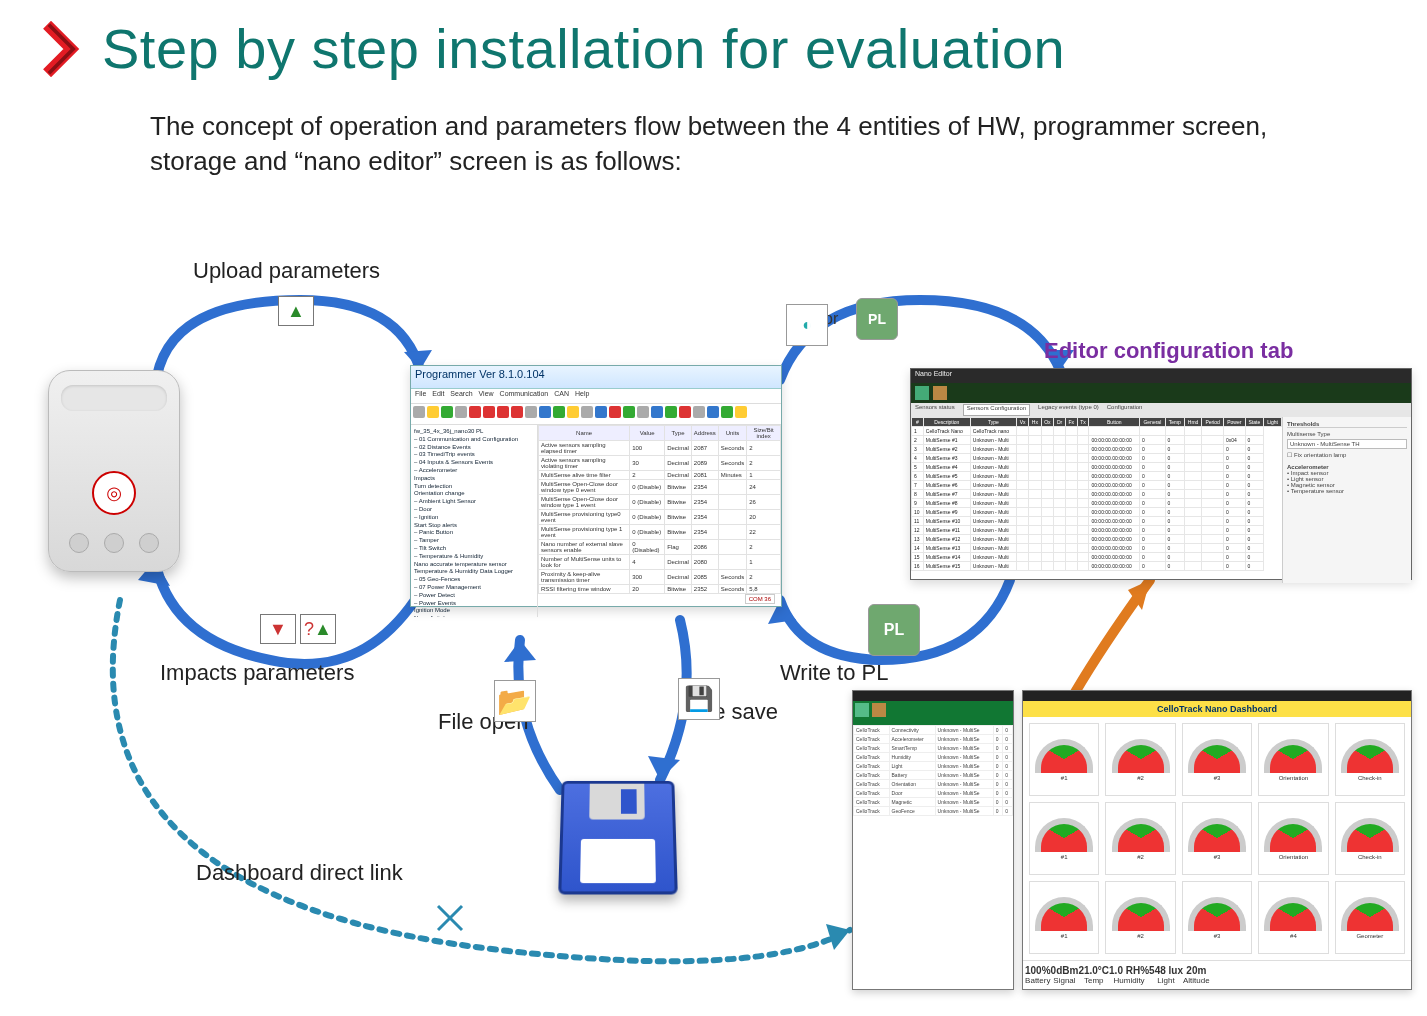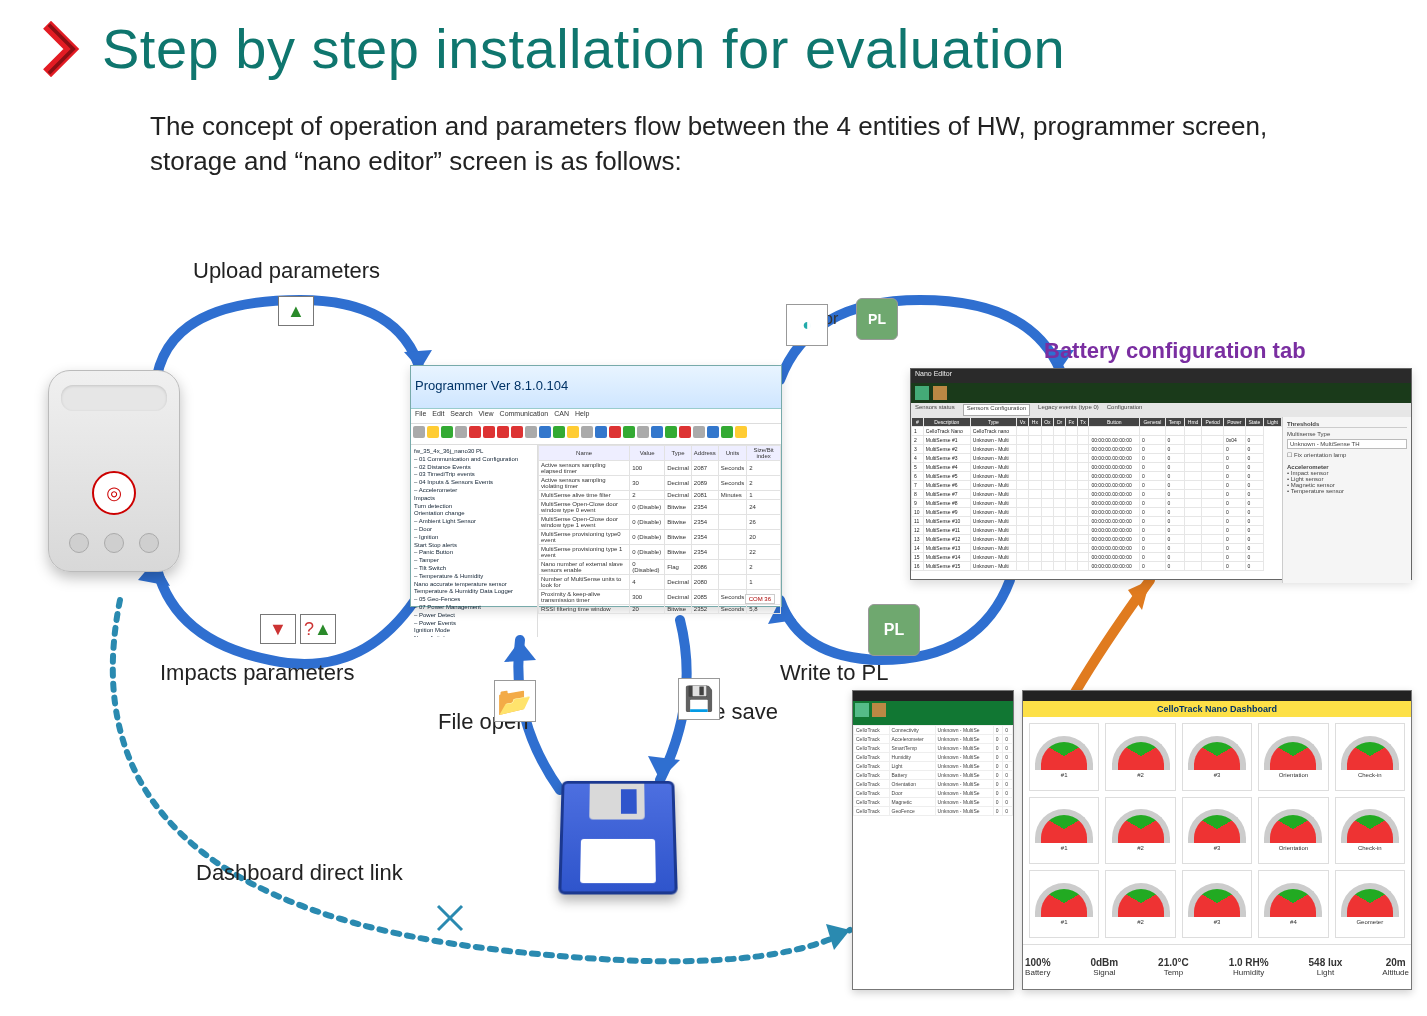--- a/index.html
+++ b/index.html
@@ -15,21 +15,21 @@
   .purple{color:#7a2ea1;font-weight:700}
   .device{position:absolute;width:130px;height:200px;background:linear-gradient(180deg,#f0f0f0,#d8d8d8);border-radius:22px;box-shadow:0 6px 14px rgba(0,0,0,.25);border:1px solid #bbb}
   .device::after{content:"";position:absolute;left:12px;right:12px;top:14px;height:26px;border-radius:12px;background:#e6e6e6;box-shadow:inset 0 1px 3px rgba(0,0,0,.15)}
   .device .logo{position:absolute;left:50%;top:100px;transform:translateX(-50%);width:40px;height:40px;border-radius:50%;background:#fff;border:2px solid #c00;display:flex;align-items:center;justify-content:center;font-size:18px;color:#c00}
   .device .btns{position:absolute;bottom:18px;left:20px;right:20px;display:flex;justify-content:space-between}
   .device .btns span{width:18px;height:18px;border-radius:50%;background:#cfcfcf;border:1px solid #aaa}
   .icon{position:absolute;display:flex;align-items:center;justify-content:center}
   .icon .box{width:40px;height:40px;border:1px solid #999;background:#fff;display:flex;align-items:center;justify-content:center}
   
   .prog{position:absolute;left:410px;top:365px;width:370px;height:240px;border:1px solid #7aa;background:#fff;box-shadow:0 4px 10px rgba(0,0,0,.15)}
-  .prog .tb{height:18px;background:linear-gradient(#e8f4ff,#cfe6ff);border-bottom:1px solid #9cc;font-size:13px;color:#036;padding:12px 4px}
+  .prog .tb{height:18px;background:linear-gradient(#e8f4ff,#cfe6ff);border-bottom:1px solid #9cc;font-size:11px;color:#036;padding:2px 4px}
   .prog .menu{height:12px;font-size:7px;color:#333;padding:1px 4px;border-bottom:1px solid #ddd;display:flex;gap:6px}
   .prog .tbar{height:16px;display:flex;gap:2px;padding:2px;border-bottom:1px solid #ddd}
   .prog .tbar i{width:12px;height:12px;border-radius:2px}
   .tb-red{background:#d33}.tb-blu{background:#37c}.tb-grn{background:#3a3}.tb-yel{background:#fc3}.tb-gry{background:#aaa}
   .prog .body{display:flex;height:calc(100% - 48px)}
   .prog .tree{width:120px;border-right:1px solid #ddd;font-size:6px;line-height:1.3;padding:3px;color:#123;overflow:hidden}
   .prog .grid{flex:1;font-size:6px}
   .prog .grid table{width:100%;border-collapse:collapse}
   .prog .grid td,.prog .grid th{border:1px solid #e2e2e2;padding:1px 2px;color:#333}
   .prog .grid th{background:#eef;font-weight:400}
@@ -54,21 +54,21 @@
   .dash .left .tbar i{width:14px;height:14px;background:#5b8}
   .dash .left table{width:100%;border-collapse:collapse}
   .dash .left td{border:1px solid #eee;padding:1px 2px;color:#444}
   .dash .right{flex:1;display:flex;flex-direction:column}
   .dash .right .h{height:10px;background:#222}
   .dash .right .ttl{height:16px;background:#fde047;color:#036;font-size:9px;font-weight:700;display:flex;align-items:center;justify-content:center}
   .gauges{flex:1;display:grid;grid-template-columns:repeat(5,1fr);grid-auto-rows:1fr;gap:6px;padding:6px}
   .gauge{position:relative;border:1px solid #ddd;display:flex;flex-direction:column;align-items:center;justify-content:center}
   .gauge .dial{width:46px;height:28px;border-top-left-radius:46px;border-top-right-radius:46px;border:6px solid #ccc;border-bottom:none;background:conic-gradient(from 180deg,#e33 0 120deg,#2a2 120deg 240deg,#e33 240deg 360deg)}
   .gauge .cap{font-size:6px;color:#333;margin-top:2px}
-  .kpis{display:flex;justify-content:space-between;padding:12px 2px;border-top:1px solid #ddd}
+  .kpis{display:flex;justify-content:flex-start;padding:4px 2px;border-top:1px solid #ddd}
   .kpi{font-size:8px;color:#333;text-align:center}
   .kpi b{display:block;font-size:10px}
   
   .floppy{position:absolute;left:560px;top:778px;width:110px;height:110px;background:linear-gradient(#4d6fe0,#2f55cc);border-radius:6px;box-shadow:0 6px 12px rgba(0,0,0,.3);border:3px solid #1b3890;transform:perspective(400px) rotateX(12deg)}
   .floppy::before{content:"";position:absolute;left:26px;top:0;width:56px;height:38px;background:#d9d9d9;border-radius:0 0 4px 4px}
   .floppy::after{content:"";position:absolute;left:18px;bottom:8px;right:18px;height:44px;background:#fff;border-radius:3px}
   .floppy .slot{position:absolute;left:58px;top:6px;width:16px;height:26px;background:#2f55cc}
   
   .up-arrow,.dn-arrow,.q-arrow{width:34px;height:28px;border:1px solid #777;background:#fff;display:flex;align-items:center;justify-content:center;font-size:18px}
   
@@ -133,21 +133,21 @@
 
     <g class="x-mark" transform="translate(450,918)">
         <line x1="-12" y1="-12" x2="12" y2="12"></line>
         <line x1="-12" y1="12" x2="12" y2="-12"></line>
       </g>
   </svg>
 
   <div class="label" style="left:193px;top:258px">Upload parameters</div>
   <div class="label" style="left:160px;top:660px">Impacts parameters</div>
   <div class="or-label" style="left:824px;top:310px">or</div>
-  <div class="label purple" style="left:1044px;top:338px">Battery configuration tab</div>
+  <div class="label purple" style="left:1044px;top:338px">Editor configuration tab</div>
   <div class="label" style="left:780px;top:660px">Write to PL</div>
   <div class="label" style="left:438px;top:710px;line-height:1.1">File open</div>
   <div class="label" style="left:690px;top:700px;line-height:1.1">File save</div>
   <div class="label" style="left:196px;top:860px;line-height:1.2">Dashboard direct link</div>
 
   <div class="device" style="left:48px;top:370px">
     <div class="logo">◎</div>
     <div class="btns">
         <span></span>
         <span></span>

